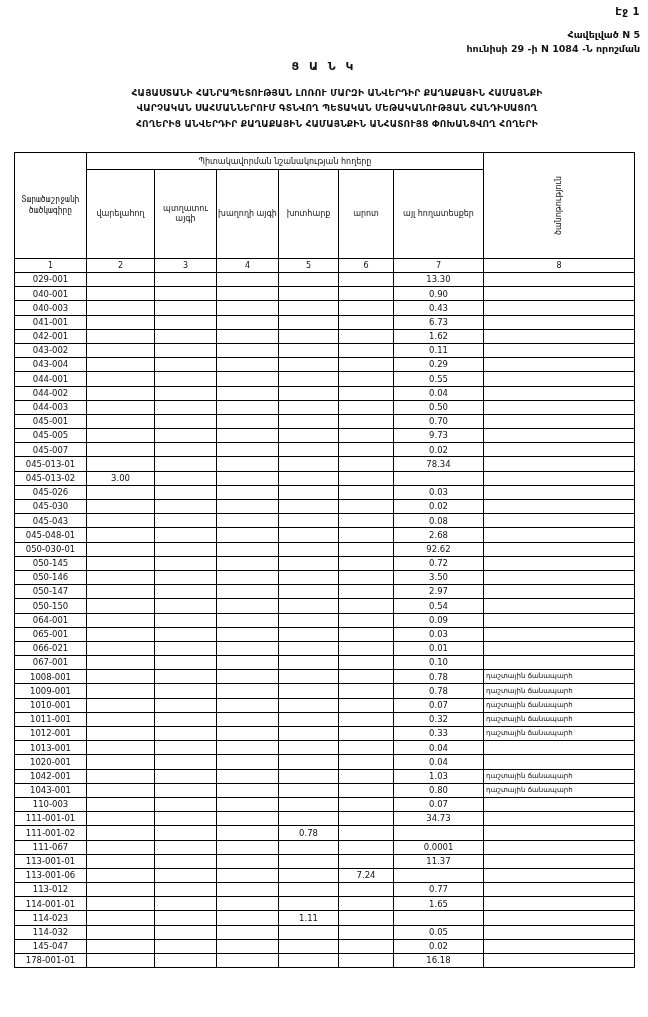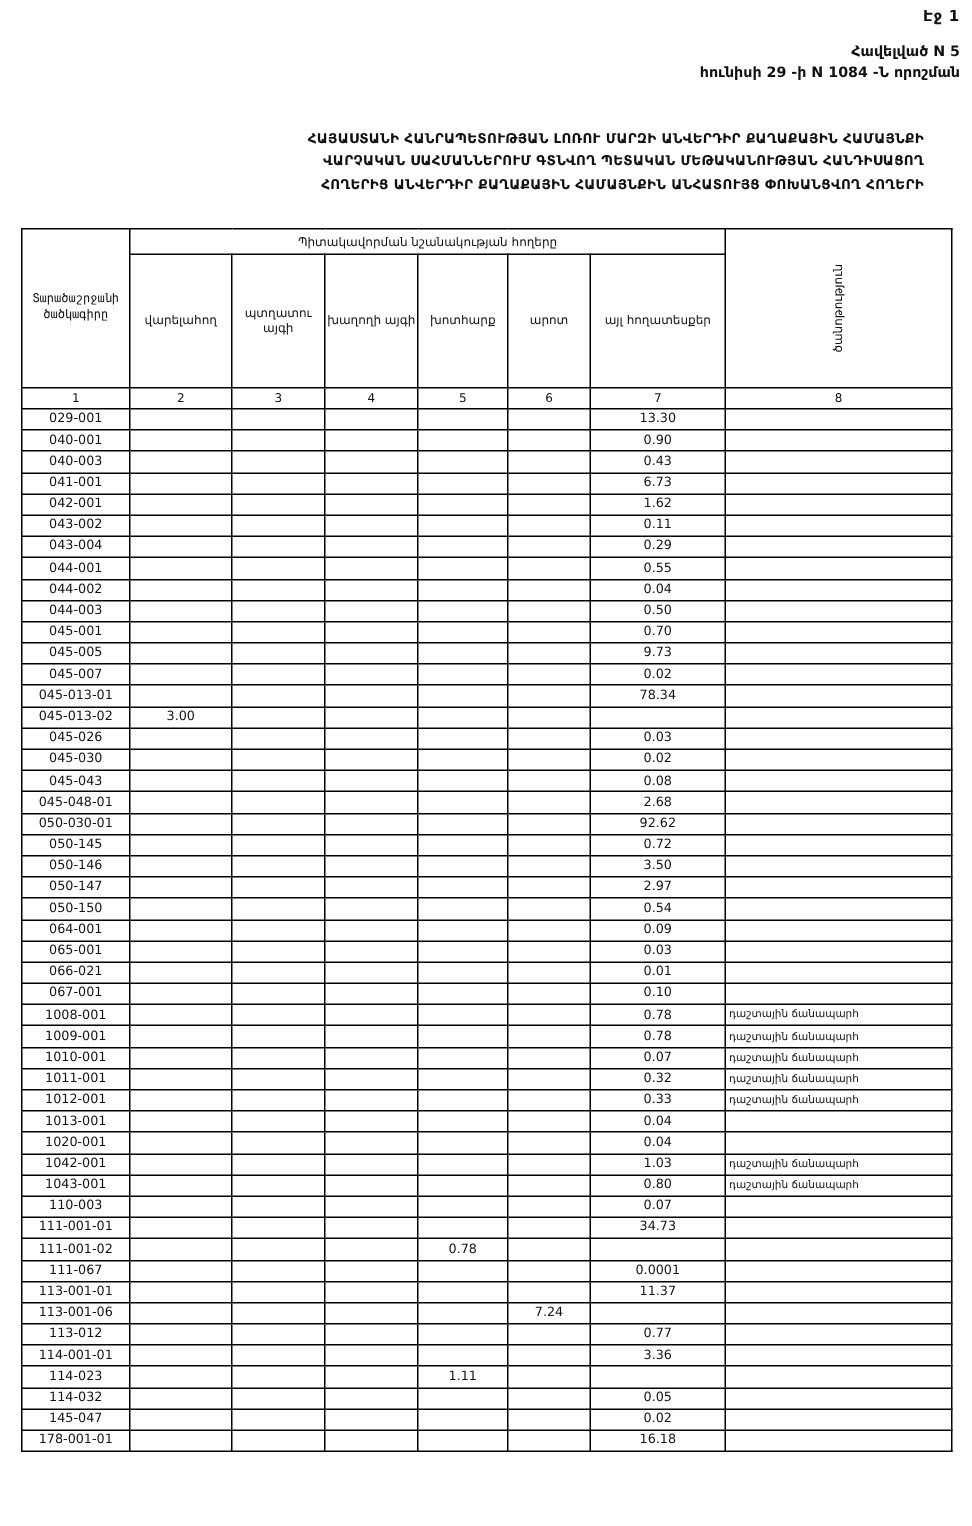--- a/index.html
+++ b/index.html
@@ -46,23 +46,23 @@
     left: 0;
     width: 648px;
     text-align: center;
     font-size: 11px;
     font-weight: bold;
     letter-spacing: 3px;
   }
   .doc-title {
     position: absolute;
     top: 86px;
-    left: 16px;
+    left: 37px;
     width: 600px;
-    text-align: right;
+    text-align: center;
     font-size: 9px;
     font-weight: bold;
     line-height: 1.7;
     letter-spacing: 0.2px;
   }
   table.main {
     position: absolute;
     top: 152px;
     left: 14px;
     width: 620px;
@@ -143,20 +143,21 @@
 
 <div class="page">
 
   <div class="page-num">Էջ 1</div>
 
   <div class="ref-block" style="top:28px;">
     <div>Հավելված N 5</div>
     <div>հունիսի 29 -ի N 1084 -Ն որոշման</div>
   </div>
 
+  <div class="doc-kind">Ց Ա Ն Կ</div>
 
   <div class="doc-title">
     <div>ՀԱՅԱՍՏԱՆԻ ՀԱՆՐԱՊԵՏՈՒԹՅԱՆ ԼՈՌՈՒ ՄԱՐԶԻ ԱՆՎԵՐԴԻՐ ՔԱՂԱՔԱՅԻՆ ՀԱՄԱՅՆՔԻ</div>
     <div>ՎԱՐՉԱԿԱՆ ՍԱՀՄԱՆՆԵՐՈՒՄ ԳՏՆՎՈՂ ՊԵՏԱԿԱՆ ՄԵԹԱԿԱՆՈՒԹՅԱՆ ՀԱՆԴԻՍԱՑՈՂ</div>
     <div>ՀՈՂԵՐԻՑ ԱՆՎԵՐԴԻՐ ՔԱՂԱՔԱՅԻՆ ՀԱՄԱՅՆՔԻՆ ԱՆՀԱՏՈՒՅՑ ՓՈԽԱՆՑՎՈՂ ՀՈՂԵՐԻ</div>
   </div>
 
   <table class="main">
     <colgroup>
       <col class="c1">
@@ -638,21 +639,21 @@
           <td>0.77</td>
           <td class="note"></td>
         </tr>
         <tr>
           <td class="code">114-001-01</td>
           <td></td>
           <td></td>
           <td></td>
           <td></td>
           <td></td>
-          <td>3.36</td>
+          <td>1.65</td>
           <td class="note"></td>
         </tr>
         <tr>
           <td class="code">114-023</td>
           <td></td>
           <td></td>
           <td></td>
           <td>1.11</td>
           <td></td>
           <td></td>

